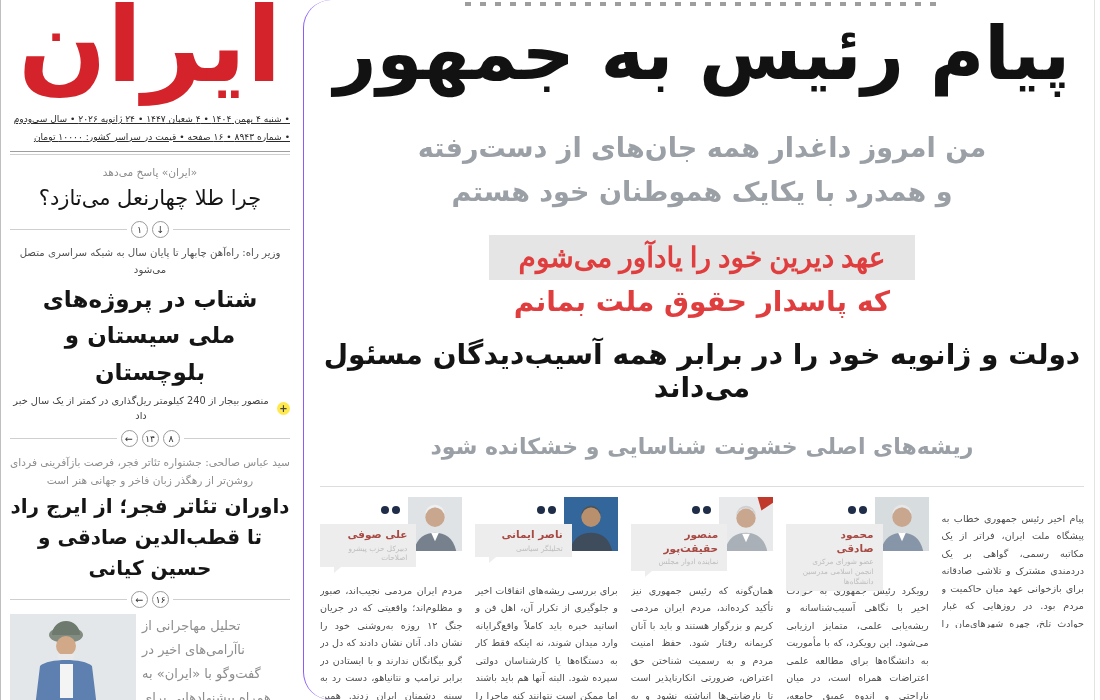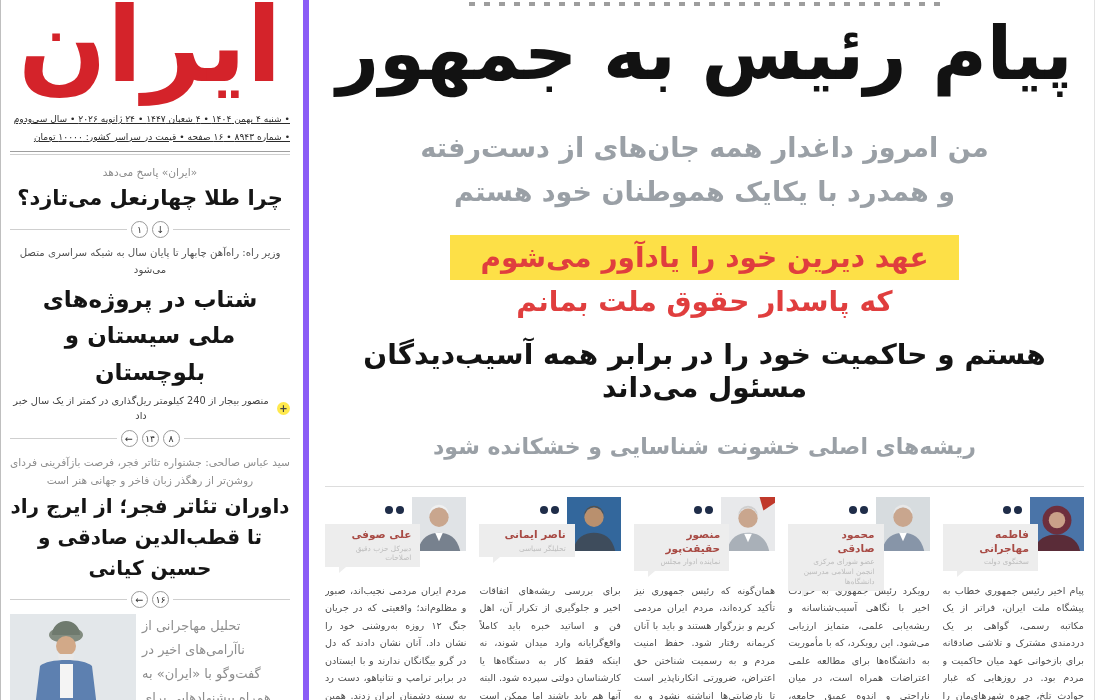--- a/index.html
+++ b/index.html
@@ -2,30 +2,30 @@
 <html lang="fa" dir="rtl"><head>
 <meta charset="utf-8">
 <style>
   * { box-sizing: border-box; margin: 0; padding: 0; }
   body { background:#fff; font-family:"DejaVu Sans", sans-serif; }
   .page { position:relative; width:1100px; height:700px; overflow:hidden;
           background:#fff; display:flex; direction:rtl; }
   .page::after { content:""; position:absolute; top:0; bottom:0; right:5px; width:1px; background:#e3e3e3; }
 
   
-  .main { flex:1; min-width:0; border-left:6px solid #8b5cf6; margin-left:3px;
-          padding:0 16px; text-align:center; overflow:hidden; }
+  .main { flex:1; min-width:0; border-left:1px solid #8b5cf6; margin-left:3px;
+          padding:0 16px; text-align:center; overflow:hidden;border-radius:28px; }
   .clip-strip { height:4px; width:62%; margin:2px auto 0;
           background:repeating-linear-gradient(90deg,#3c3c3c 0 6px,transparent 6px 15px);
           opacity:.5; }
   .headline-main { margin-top:8px; font-size:74px; font-weight:bold; color:#121212;
           line-height:1.08; letter-spacing:-1px; }
   .deck1 { margin-top:32px; font-size:27px; font-weight:bold; color:#9aa0a6; line-height:1.65; }
   .redblock { margin-top:20px; font-size:28px; font-weight:bold; color:#e03e3e; line-height:1.55; }
-  .hl { background:#fde047; padding:1px 30px; display:inline-block; }
+  .hl { background:#e5e5e5; padding:1px 30px; display:inline-block;font-family:Liberation Serif, serif; }
   .blackline { margin-top:14px; font-size:28px; font-weight:bold; color:#141414; }
   .deck2 { margin-top:26px; font-size:22px; font-weight:bold; color:#9aa0a6; line-height:1.55; }
 
   
   .opinions { margin-top:22px; border-top:1px solid #ddd; padding-top:10px;
           display:flex; gap:13px; }
   .opcol { flex:1; min-width:0; }
   .col-header { position:relative; height:72px; }
   .photo { position:absolute; top:0; right:0; width:54px; height:54px; overflow:hidden; background:#ccc; }
   .photo svg { display:block; }
@@ -42,21 +42,21 @@
           line-height:1.82; height:118px; overflow:hidden; }
 
   
   .aside { width:300px; flex:0 0 300px; border-left:1px solid #bfbfbf;
           padding:0 10px 15px 9px; text-align:center; overflow:hidden; }
   .logo { font-size:104px; line-height:1.02; height:116px; overflow:hidden;
           color:#d4232a; font-weight:bold; margin-top:-8px; }
   .datelines { font-size:9.1px; color:#2b2b2b; text-align:right; line-height:1.95; margin-top:3px;text-decoration:underline; }
   .double-rule { border-top:1px solid #9e9e9e; border-bottom:1px solid #cfcfcf; height:4px; margin:5px 0 8px; }
   .kicker { font-size:10.6px; color:#8d8d8d; line-height:1.7; }
-  .hl-s1 { font-size:21px; font-weight:bold; color:#151515; margin-top:3px; line-height:1.4; }
+  .hl-s1 { font-size:21px; font-weight:normal; color:#151515; margin-top:3px; line-height:1.4; }
   .lead-sm { font-size:10.2px; color:#4f4f4f; line-height:1.7; }
   .hl-s2 { font-size:23px; font-weight:bold; color:#151515; line-height:1.6; margin:2px 12px 3px; }
   .sub-plus { font-size:9.8px; color:#3e3e3e; display:flex; align-items:center;
           justify-content:center; gap:5px; line-height:1.5; }
   .plus { flex:0 0 auto; width:13px; height:13px; border-radius:50%; background:#ffe94d;
           color:#444; font-size:10px; line-height:13px; font-weight:bold; text-align:center; }
   .refline { display:flex; align-items:center; justify-content:center; gap:4px; margin:7px 0 6px; }
   .refline::before, .refline::after { content:""; flex:1; border-top:1px solid #cfcfcf; }
   .circ { flex:0 0 auto; width:17px; height:17px; border:1px solid #9a9a9a; border-radius:50%;
           font-size:9.5px; color:#333; background:#fff; display:flex;
@@ -82,47 +82,29 @@
     <div class="deck1">
       <div>من امروز داغدار همه جان‌های از دست‌رفته</div>
       <div>و همدرد با یکایک هموطنان خود هستم</div>
     </div>
 
     <div class="redblock">
       <div><span class="hl">عهد دیرین خود را یادآور می‌شوم</span></div>
       <div>که پاسدار حقوق ملت بمانم</div>
     </div>
 
-    <div class="blackline">هستم و حاکمیت خود را در برابر همه آسیب‌دیدگان مسئول می‌داند</div>
+    <div class="blackline">دولت و ژانویه خود را در برابر همه آسیب‌دیدگان مسئول می‌داند</div>
 
     <div class="deck2">
       <div>ریشه‌های اصلی خشونت شناسایی و خشکانده شود</div>
     </div>
 
     <div class="opinions">
 
       <div class="opcol">
-        <div class="col-header">
-          <span class="photo">
-            <svg viewBox="0 0 56 56" width="54" height="54">
-                <rect width="56" height="56" fill="#4a74a8"></rect>
-                <circle cx="28" cy="24" r="15" fill="#6e2f3d"></circle>
-                <circle cx="28" cy="24" r="8.5" fill="#caa189"></circle>
-                <path d="M4 56c3-13 13-17 24-17s21 4 24 17z" fill="#5a2c38"></path>
-              </svg>
-          </span>
-          <span class="quote">
-              <i></i>
-              <i></i>
-            </span>
-          <div class="name-box">
-            <div class="op-name">فاطمه مهاجرانی</div>
-            <div class="op-title">سخنگوی دولت</div>
-          </div>
-        </div>
         <div class="op-text">پیام اخیر رئیس جمهوری خطاب به پیشگاه ملت ایران، فراتر از یک مکاتبه رسمی، گواهی بر یک دردمندی مشترک و تلاشی صادقانه برای بازخوانی عهد میان حاکمیت و مردم بود. در روزهایی که غبار حوادث تلخ، چهره شهرهای‌مان را مکدر کرد، انتخاب رئیس جمهوری، مسیری بوده که در آن حتی منتقدترین آحاد جامعه نیز</div>
       </div>
 
       <div class="opcol">
         <div class="col-header">
           <span class="photo">
             <svg viewBox="0 0 56 56" width="54" height="54">
                 <rect width="56" height="56" fill="#d7dcdf"></rect>
                 <circle cx="28" cy="21" r="10" fill="#c9a68e"></circle>
                 <path d="M18 18a10 10 0 0 1 20 0l-3-5-7-3-7 3z" fill="#e8e8e8"></path>
@@ -198,21 +180,21 @@
                 <path d="M6 56c3-14 12-19 22-19s19 5 22 19z" fill="#77818e"></path>
                 <path d="M24 37h8l-4 9z" fill="#fff"></path>
               </svg>
           </span>
           <span class="quote">
               <i></i>
               <i></i>
             </span>
           <div class="name-box">
             <div class="op-name">علی صوفی</div>
-            <div class="op-title">دبیرکل حزب دقیق اصلاحات</div>
+            <div class="op-title">دبیرکل حزب پیشرو اصلاحات</div>
           </div>
         </div>
         <div class="op-text">مردم ایران مردمی نجیب‌اند، صبور و مظلوم‌اند؛ واقعیتی که در جریان جنگ ۱۲ روزه به‌روشنی خود را نشان داد. آنان نشان دادند که دل در گرو بیگانگان ندارند و با ایستادن در برابر ترامپ و نتانیاهو، دست رد به سینه دشمنان ایران زدند. همین رفتار آگاهانه و ملی، ضربه محکمی به دشمن وارد کرد و این پیام را رساند که مردم، مهم‌ترین</div>
       </div>
 
     </div>
   </div>
 
   <div class="aside">
 

